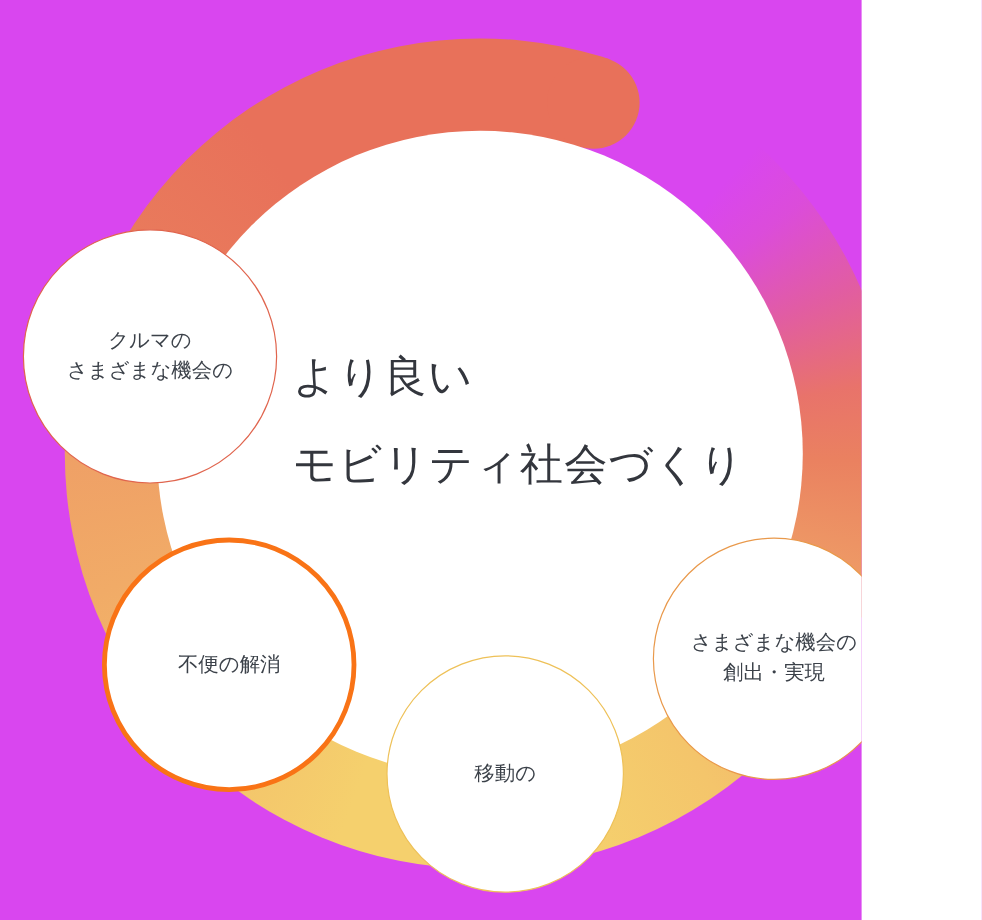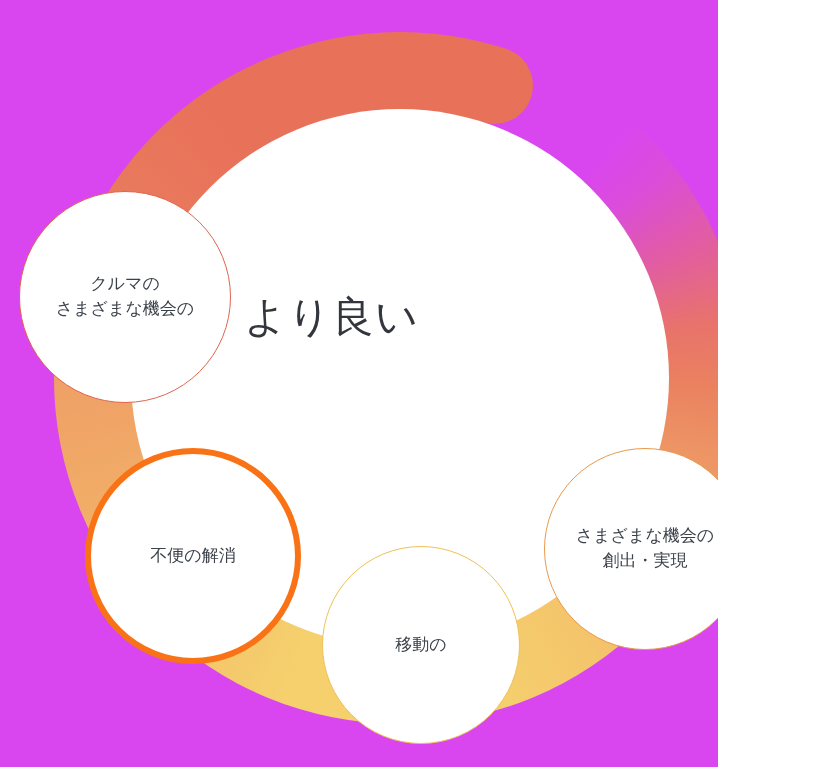--- a/index.html
+++ b/index.html
@@ -44,27 +44,27 @@
     border-radius:50%;background:#ffffff;
   }
   
   .node{
     position:absolute;border-radius:50%;background:#ffffff;
     display:flex;align-items:center;justify-content:center;
     text-align:center;color:#3b4149;font-size:17px;line-height:1.45;
   }
   .node span{display:block;}
   .node1{left:19px;top:191px;width:210px;height:210px;border:1px solid #e0654e;}
-  .node2{left:85px;top:448px;width:204px;height:204px;border:6px solid #f97316;}
+  .node2{left:85px;top:448px;width:204px;height:204px;border:4px solid #f97316;}
   .node3{left:322px;top:546px;width:196px;height:196px;border:1px solid #eec158;justify-content:center;}
   .node4{left:544px;top:448px;width:200px;height:200px;border:1px solid #e9994b;}
   
   .headline{
     position:absolute;left:244px;top:296px;
-    color:#33363d;font-size:42px;line-height:1.0;
+    color:#33363d;font-size:36px;line-height:1.0;
     letter-spacing:1px;white-space:nowrap;
   }
   .headline .l2{margin-top:37px;}
 </style>
 </head>
 <body>
 
 <div class="stage">
 
   <div class="ring-disc"></div>
@@ -92,15 +92,16 @@
 
   <div class="node node4">
     <div class="node-label">
       <span>さまざまな機会の</span>
       <span>創出・実現</span>
     </div>
   </div>
 
   <div class="headline">
     <div class="l1">より良い</div>
+    <div class="l2">モビリティ社会づくり</div>
   </div>
 
 </div>
 
 </body></html>

